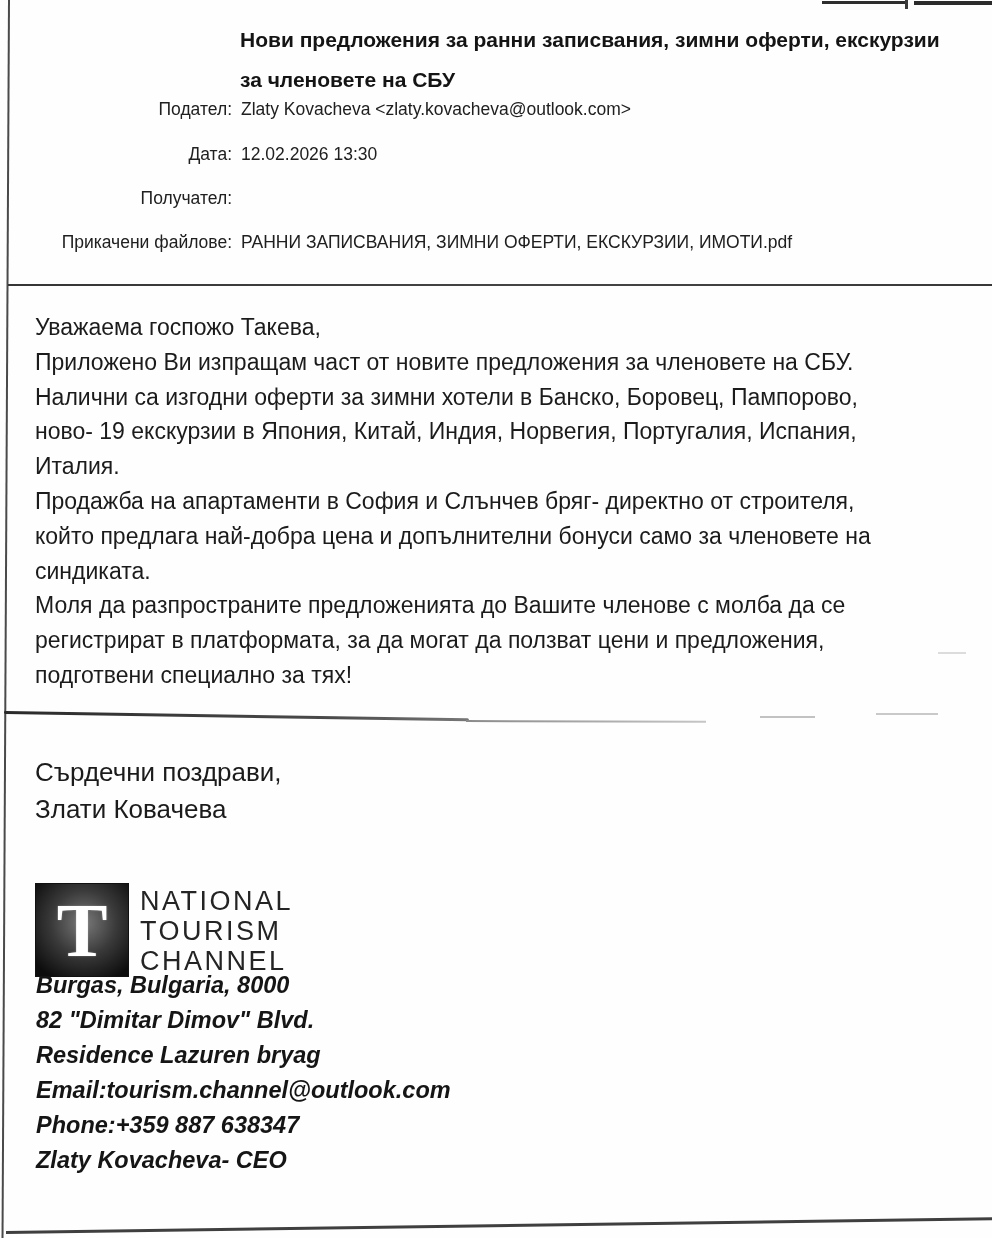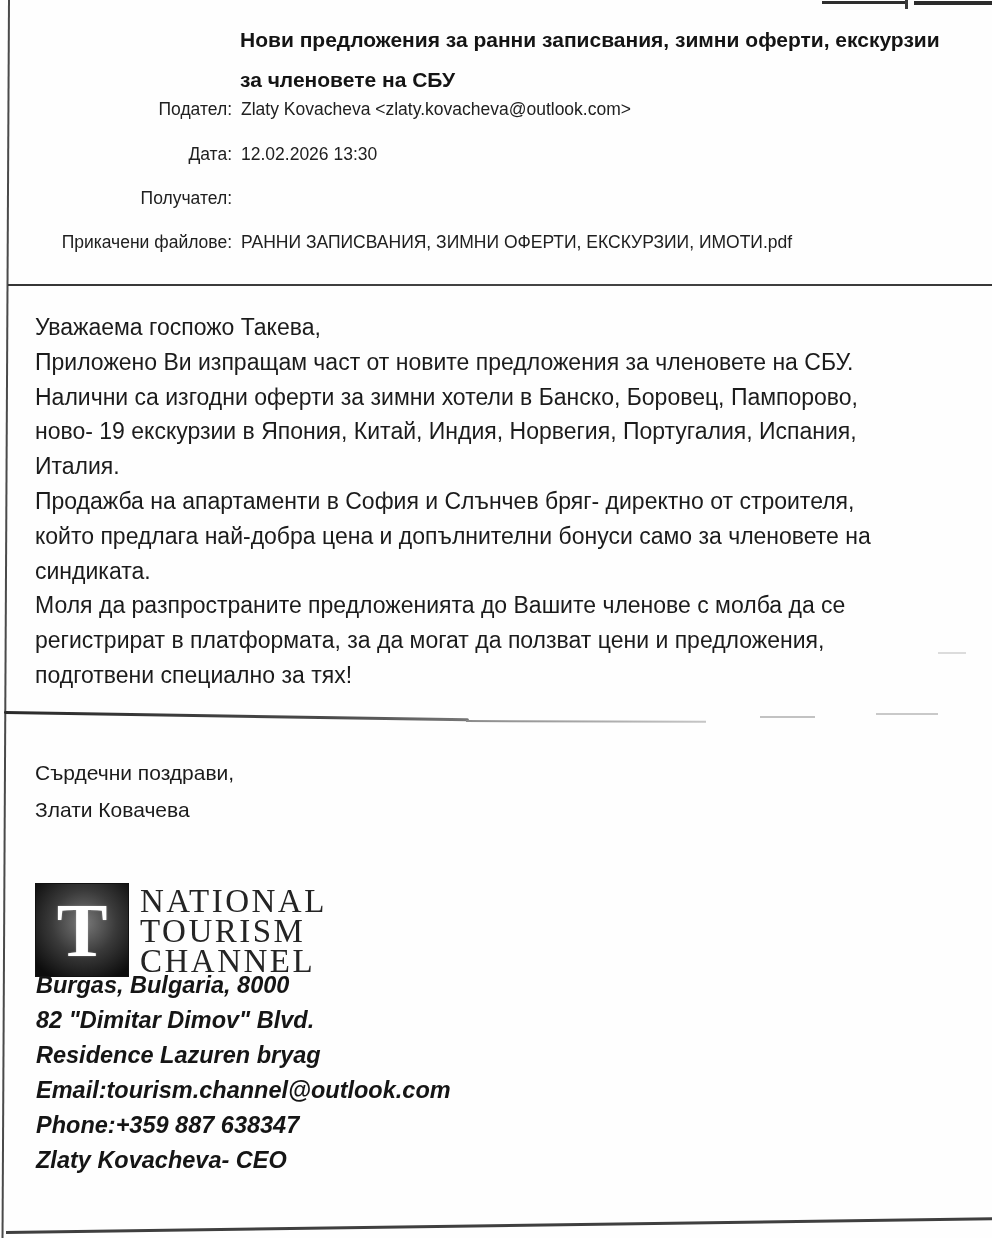--- a/index.html
+++ b/index.html
@@ -70,41 +70,41 @@
   .hv { margin-left: 9px; white-space: nowrap; }
 
   
   .body-text {
     position: absolute; top: 310px; left: 35px;
     font-size: 23px; line-height: 34.8px;
     color: #1b1b1b; white-space: nowrap;
   }
   .closing {
     position: absolute; top: 754px; left: 35px;
-    font-size: 21px; line-height: 37px;
+    font-size: 26px; line-height: 37px;
     color: #1b1b1b; white-space: nowrap;
   }
 
   
   .logo-row { position: absolute; top: 883px; left: 35px; display: flex; }
   .logo-mark {
     flex: none; width: 92px; height: 92px;
     background: radial-gradient(circle at 52% 42%, #7a7a7a 0%, #3a3a3a 45%, #0d0d0d 88%);
     border: 1px solid #111;
     display: flex; align-items: center; justify-content: center;
   }
   .logo-letter {
     font-family: "Liberation Serif", serif;
     font-weight: bold; font-size: 76px; line-height: 1;
     color: #ffffff; text-shadow: 0 0 2px rgba(255,255,255,0.35);
   }
   .logo-text {
     margin-left: 11px; padding-top: 3px;
-    font-family: Liberation Serif, serif;
-    font-size: 33px; line-height: 30px; letter-spacing: 2.5px;
+    font-family: Liberation Sans, sans-serif;
+    font-size: 27px; line-height: 30px; letter-spacing: 2.5px;
     color: #242424;
   }
 
   
   .address {
     position: absolute; top: 968px; left: 36px;
     font-size: 23.5px; font-weight: bold; font-style: italic;
     line-height: 35px; color: #151515; white-space: nowrap;
   }
 </style>

